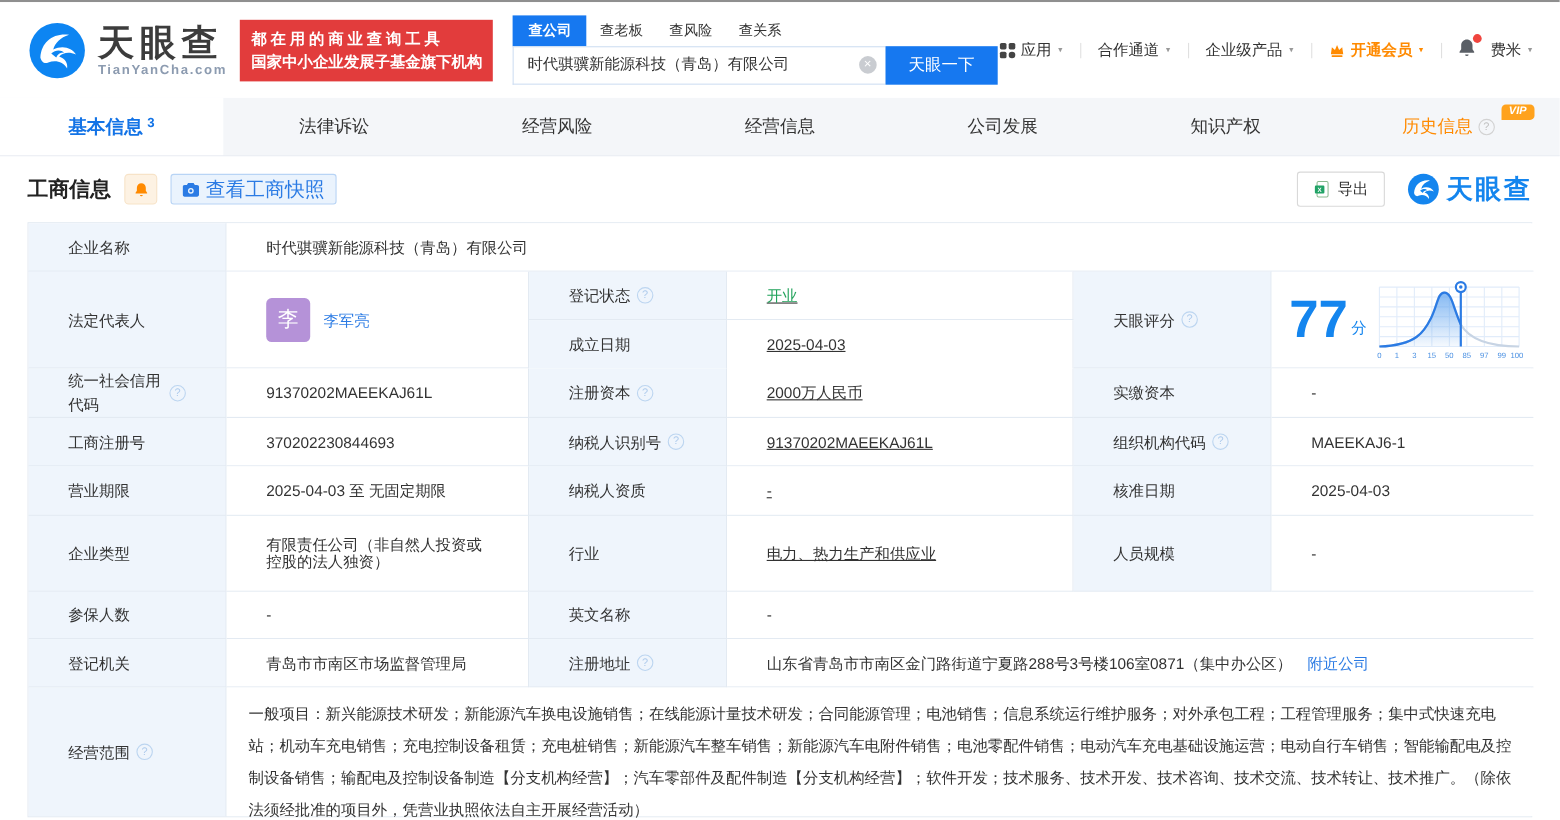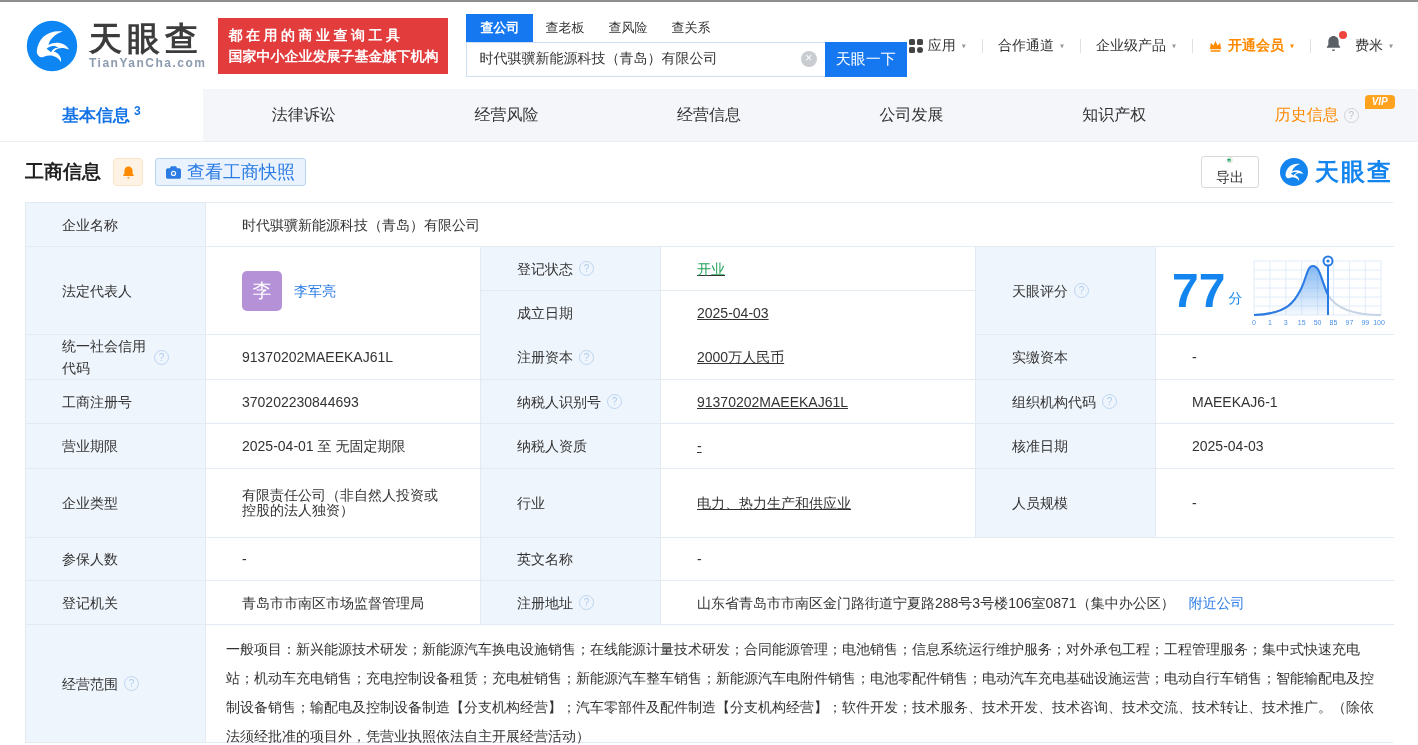--- a/index.html
+++ b/index.html
@@ -15,21 +15,21 @@
   .slogan { margin-left:12px; background:#e23c3c; color:#fff; padding:7px 10px; line-height:21px; font-size:14px; font-weight:bold; white-space:nowrap; }
   .slogan .l1 { letter-spacing:3.5px; }
   .search-wrap { margin-left:18px; width:452px; }
   .search-tabs { display:flex; align-items:flex-end; height:27px; }
   .search-tab { font-size:13px; color:#333; padding:5px 12px 5px; cursor:pointer; }
   .search-tab.active { background:#1678f0; color:#fff; font-weight:bold; padding:5px 14px; }
   .search-bar { display:flex; height:35px; }
   .search-input-box { flex:1; border:1px solid #cfdff2; border-right:none; display:flex; align-items:center; padding:0 8px 0 12px; }
   .search-input { border:none; outline:none; flex:1; font-size:14px; color:#333; font-family:inherit; }
   .clear-icon { width:16px; height:16px; border-radius:50%; background:#c9ccd1; color:#fff; font-size:12px; line-height:15px; text-align:center; cursor:pointer; flex:0 0 16px; }
-  .search-btn { width:82px; background:#1678f0; color:#fff; border:none; font-size:15px; cursor:pointer; font-family:inherit; }
+  .search-btn { width:102px; background:#1678f0; color:#fff; border:none; font-size:15px; cursor:pointer; font-family:inherit; }
   .hnav { margin-left:auto; display:flex; align-items:center; font-size:14px; color:#333; white-space:nowrap;font-family:Liberation Mono, monospace; }
   .hnav-item { display:flex; align-items:center; gap:5px; cursor:pointer; padding:0 2px; }
   .hnav-sep { width:1px; height:14px; background:#e0e0e0; margin:0 13px; }
   .caret { color:#999; font-size:10px; }
   .grid-icon { display:inline-grid; grid-template-columns:6px 6px; grid-template-rows:6px 6px; gap:2px; }
   .grid-icon i { background:#444; border-radius:1.5px; }
   .grid-icon i:nth-child(4){ border-radius:50%; }
   .vip-link { color:#ff8a00; font-weight:bold; }
   .vip-link .caret{ color:#ff8a00; }
   .bell-wrap { position:relative; cursor:pointer; margin-right:10px; }
@@ -43,21 +43,21 @@
   .main-tab.vip-tab { color:#ff8a00; }
   .vip-badge { position:absolute; top:6px; right:50%; margin-right:-78px; background:#ffa21d; color:#fff; font-size:10px; font-style:italic; font-weight:bold; padding:1px 7px 2px; border-radius:4px 4px 4px 0; }
   .q-gray { width:15px; height:15px; border-radius:50%; border:1px solid #d2d2d2; color:#c0c0c0; font-size:10px; line-height:13px; text-align:center; margin-left:5px; }
 
   
   .section-head { display:flex; align-items:center; padding:14px 25px 12px; }
   .section-title { font-size:19px; font-weight:bold; color:#222; }
   .bell-btn { margin-left:12px; width:30px; height:28px; background:#fdf2e3; border:1px solid #f7e3c8; border-radius:4px; display:flex; align-items:center; justify-content:center; cursor:pointer; }
   .snapshot-btn { margin-left:12px; height:28px; background:#eaf3fd; border:1px solid #b8d4f5; border-radius:3px; color:#2b7be4; font-size:18px; display:flex; align-items:center; gap:6px; padding:0 10px; cursor:pointer; font-family:inherit; }
   .right-tools { margin-left:auto; display:flex; align-items:center; gap:20px; }
-  .export-btn { height:32px; background:#fff; border:1px solid #d9d9d9; border-radius:3px; font-size:14px; color:#333; display:flex; align-items:center; gap:6px; padding:0 14px; cursor:pointer; font-family:inherit;flex-direction:column; }
+  .export-btn { height:32px; background:#fff; border:1px solid #d9d9d9; border-radius:3px; font-size:14px; color:#333; display:flex; align-items:center; gap:6px; padding:0 14px; cursor:pointer; font-family:inherit; }
   .watermark { display:flex; align-items:center; gap:6px; }
   .watermark span { font-size:24px; font-weight:bold; color:#1485ee; letter-spacing:2px; }
 
   
   .table { margin:2px 25px 0; width:1368px; border:1px solid #e3eaf2; }
   .trow { display:flex; }
   .cell { display:flex; align-items:center; padding:6px 36px; font-size:14px; border-right:1px solid #e3eaf2; border-bottom:1px solid #e3eaf2; line-height:22px; }
   .label { background:#eff5fc; color:#333; }
   .value { background:#fff; color:#333; }
   .br0 { border-right:none; } .bb0 { border-bottom:none; }
@@ -321,21 +321,21 @@
     <div class="cell value w-c4">91370202MAEEKAJ61L</div>
     <div class="cell label w-c5">
         <span>组织机构代码</span>
         <span class="help">?</span>
       </div>
     <div class="cell value w-c6 br0">MAEEKAJ6-1</div>
   </div>
 
   <div class="trow" style="height:45px">
     <div class="cell label w-c1">营业期限</div>
-    <div class="cell value w-c2">2025-04-01 至 无固定期限</div>
+    <div class="cell value w-c2">2025-04-03 至 无固定期限</div>
     <div class="cell label w-c3">纳税人资质</div>
     <div class="cell value w-c4">-</div>
     <div class="cell label w-c5">核准日期</div>
     <div class="cell value w-c6 br0">2025-04-03</div>
   </div>
 
   <div class="trow" style="height:69px">
     <div class="cell label w-c1">企业类型</div>
     <div class="cell value w-c2" style="line-height:15px">有限责任公司（非自然人投资或控股的法人独资）</div>
     <div class="cell label w-c3">行业</div>

